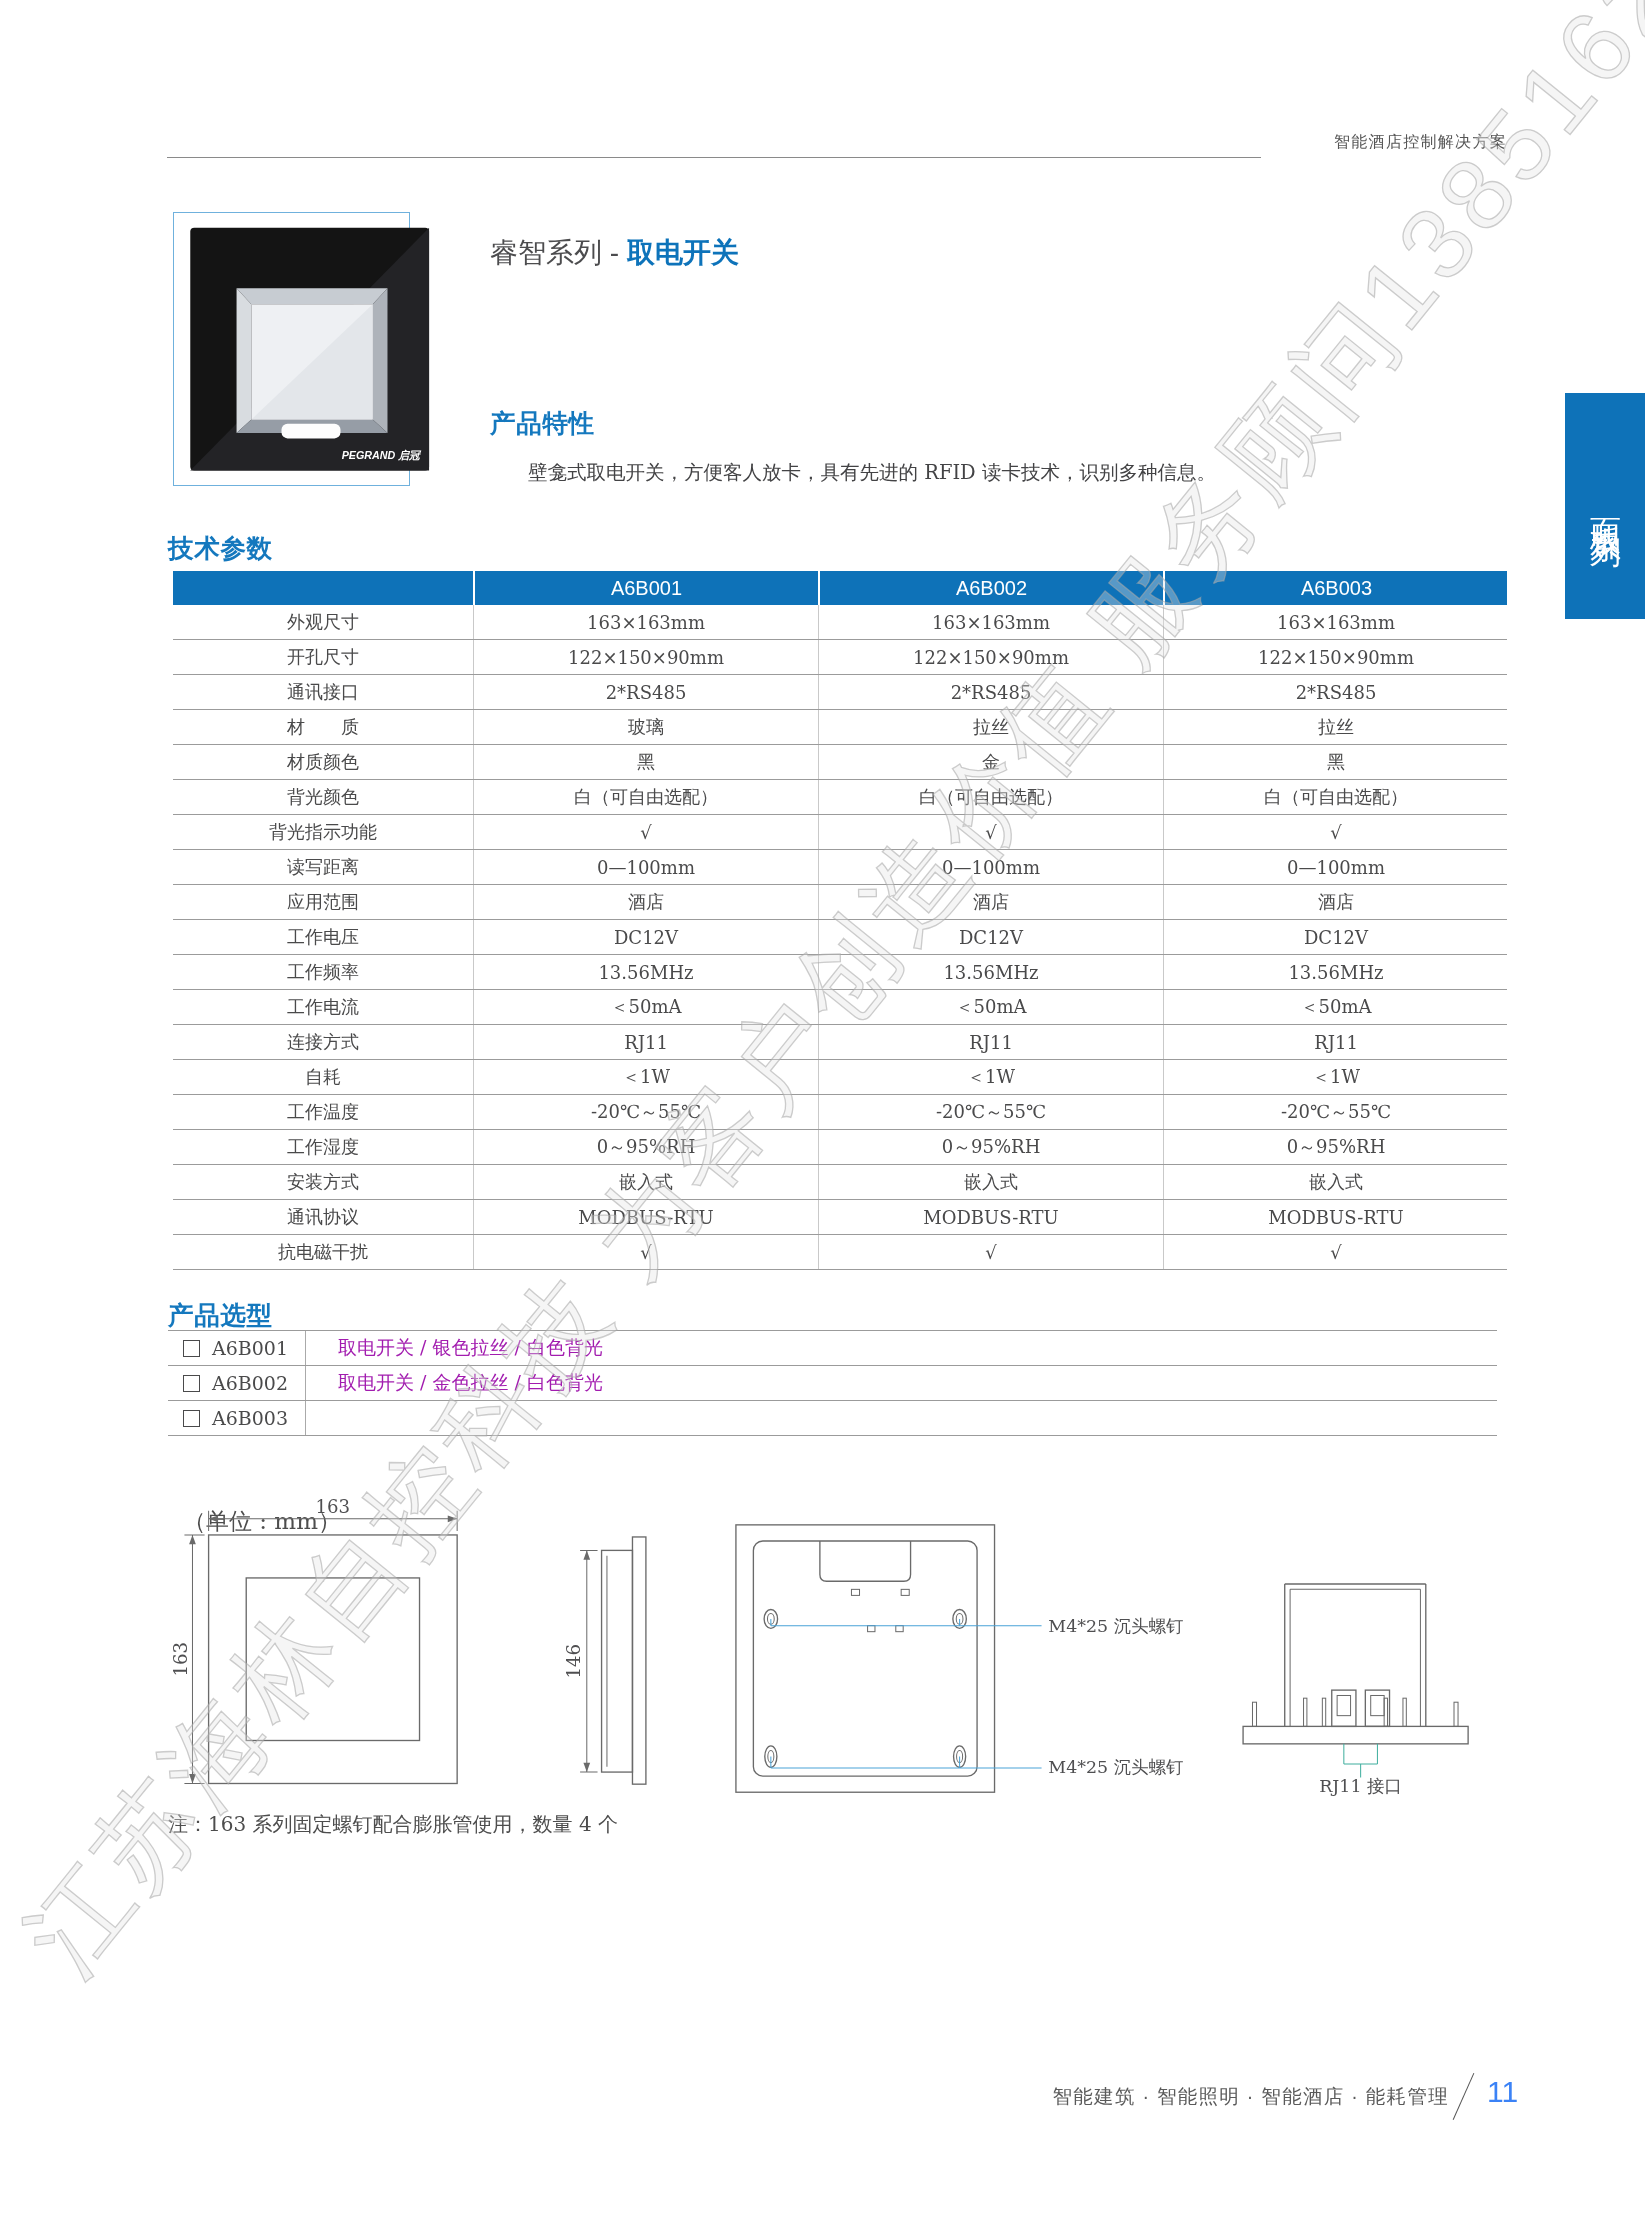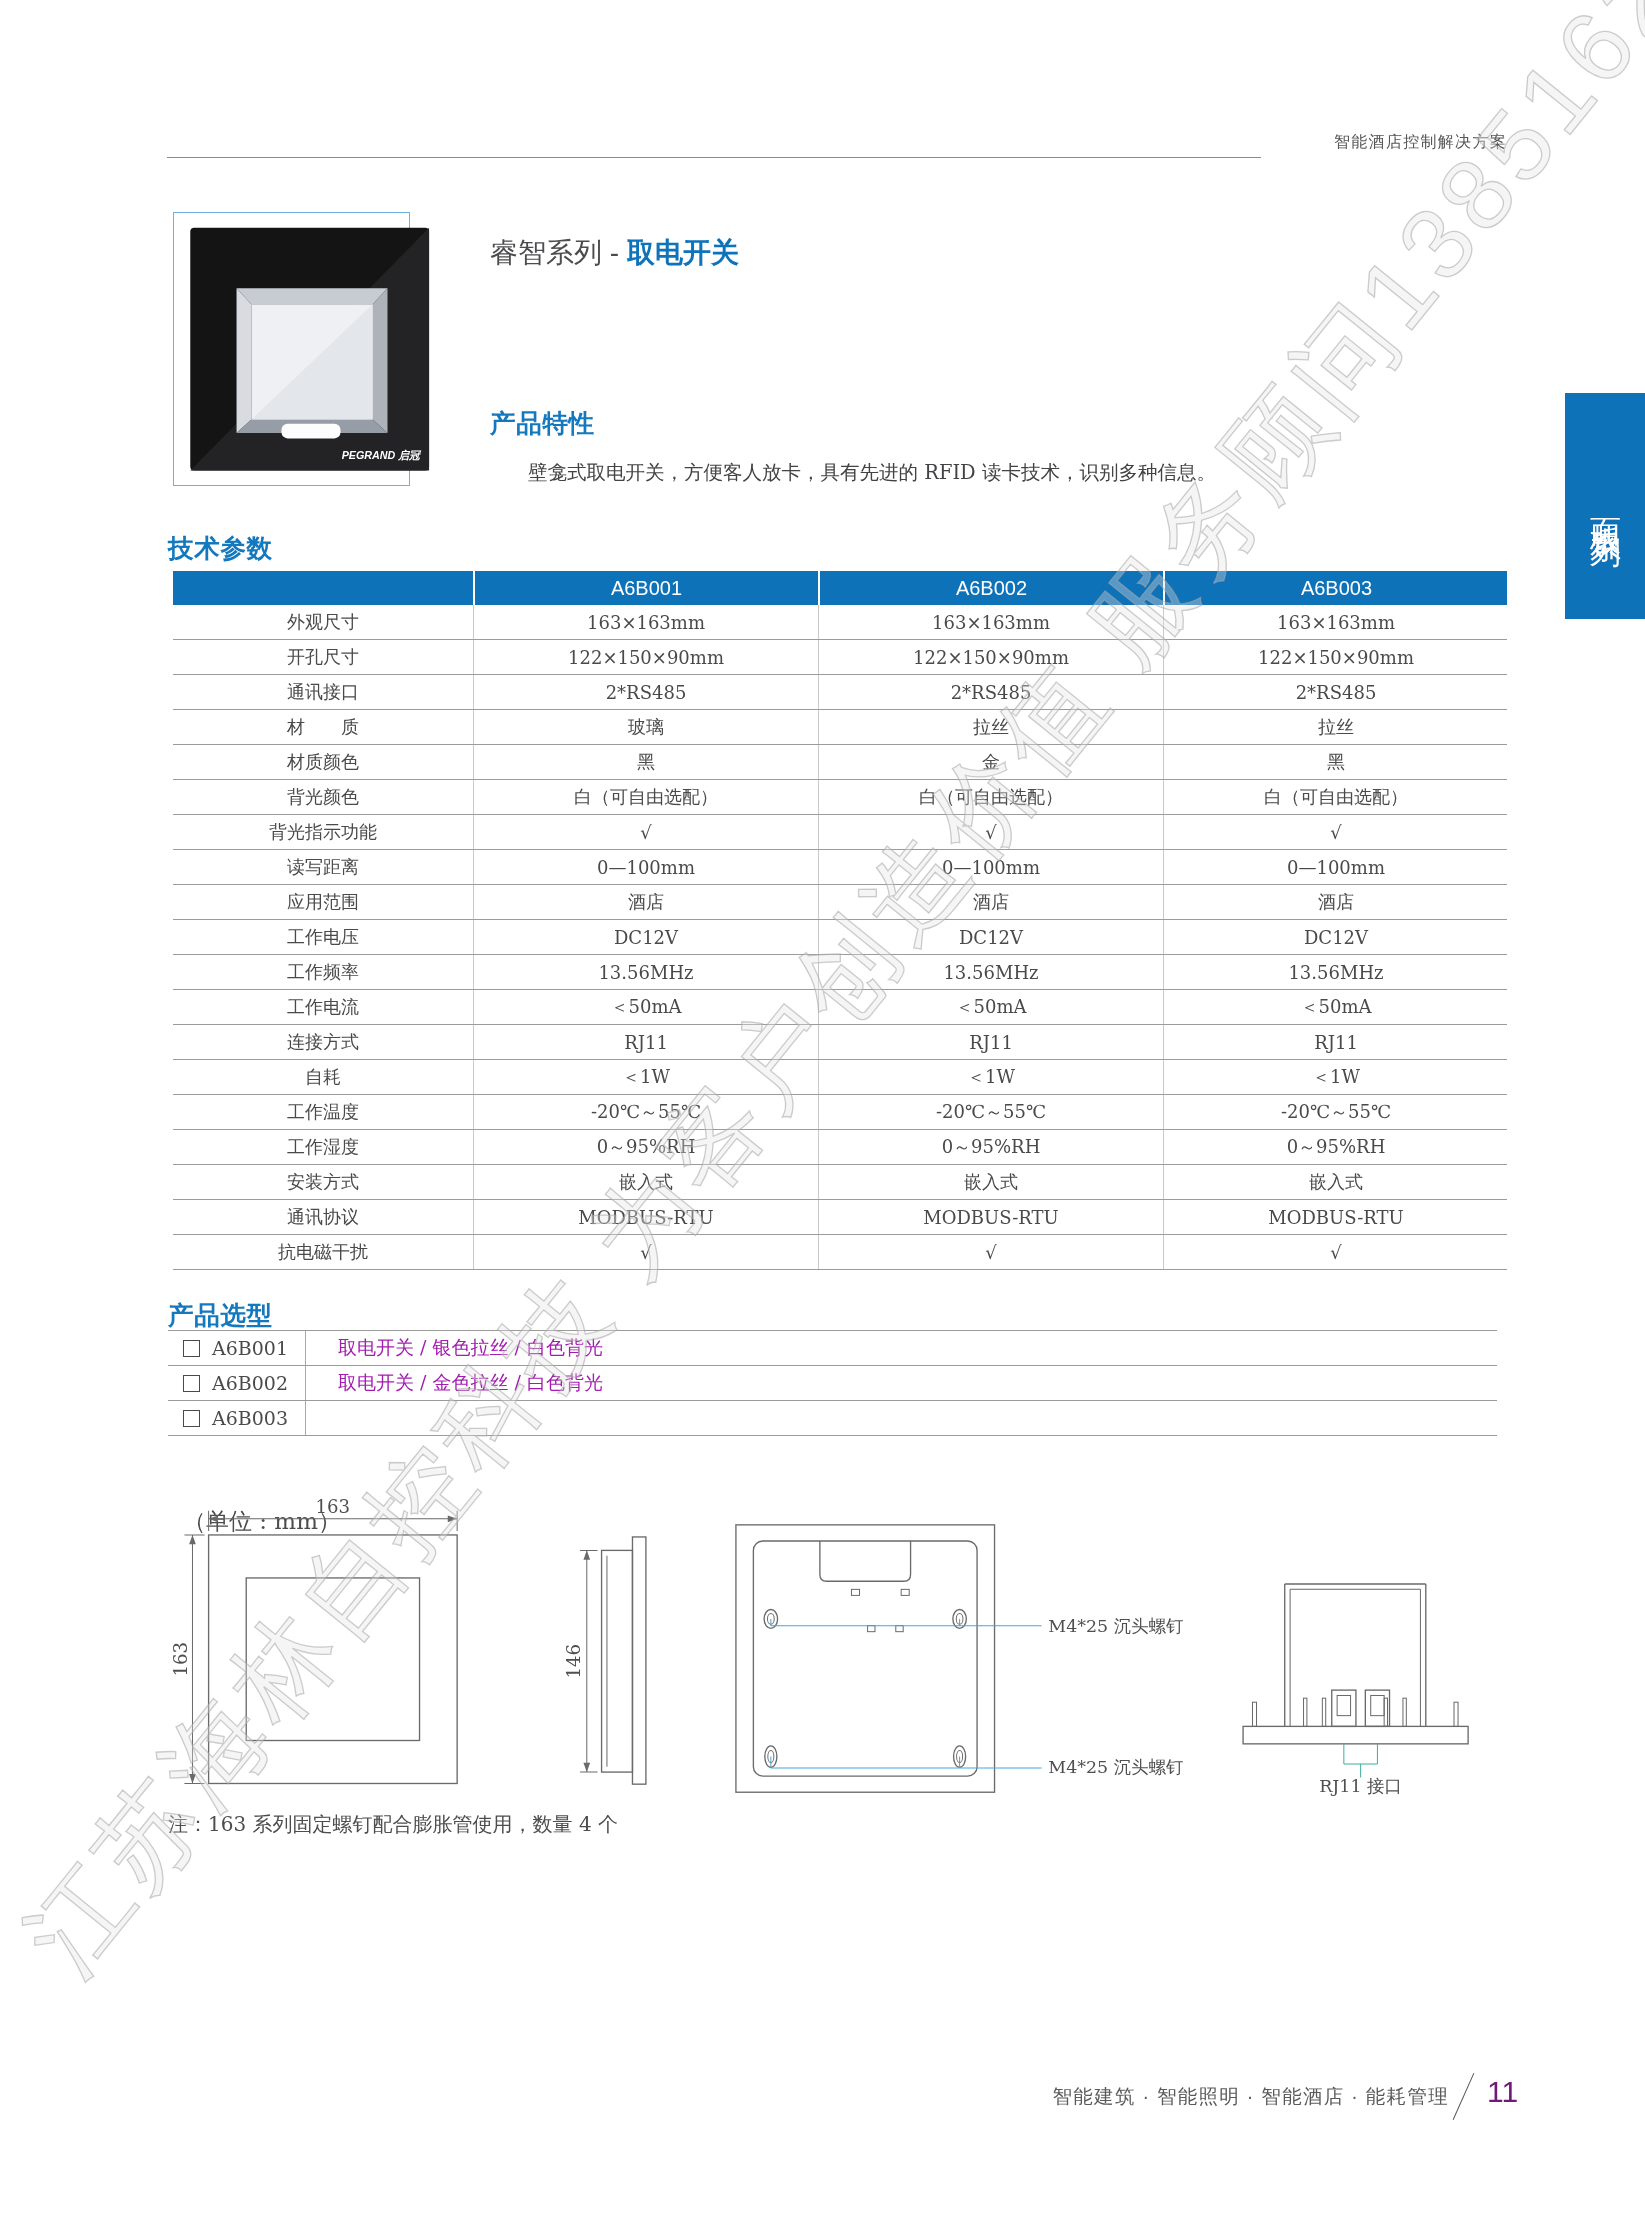--- a/index.html
+++ b/index.html
@@ -43,21 +43,21 @@
   
   .unit-label{left:183px;top:1506px;font-size:23px;color:#4d4d4d;font-family:"DejaVu Serif","Liberation Serif",serif;}
   .drawings{left:168px;top:1498px;}
   .note-text{left:168px;top:1811px;font-size:20px;color:#4d4d4d;font-family:"DejaVu Serif","Liberation Serif",serif;}
   
   .side-tab{left:1565px;top:393px;width:80px;height:226px;background:#0e72b8;display:flex;align-items:center;justify-content:center;}
   .side-tab span{writing-mode:vertical-rl;text-orientation:upright;color:#fff;font-size:31px;letter-spacing:6.7px;}
   
   .footer-tagline{top:2083px;right:196px;font-size:19.5px;color:#5a5a5a;letter-spacing:1.3px;}
   .footer-slash{left:1463px;top:2071px;width:1.3px;height:51px;background:#555;transform:rotate(24deg);}
-  .footer-page{left:1487px;top:2075px;font-size:30px;color:#701a75;}
+  .footer-page{left:1487px;top:2075px;font-size:30px;color:#3b82f6;}
   
   .watermark{left:-386px;top:978px;width:2351px;text-align:center;white-space:nowrap;
     font-size:101px;letter-spacing:6.7px;transform:rotate(-51deg);
     color:rgba(225,225,225,0.35);-webkit-text-stroke:1.3px rgba(165,165,165,0.55);
     pointer-events:none;z-index:60;font-family:"Liberation Sans",sans-serif;}
   svg text{font-family:"DejaVu Serif","Liberation Serif",serif;fill:#4f4f51;}
 </style>
 </head>
 <body>
 

